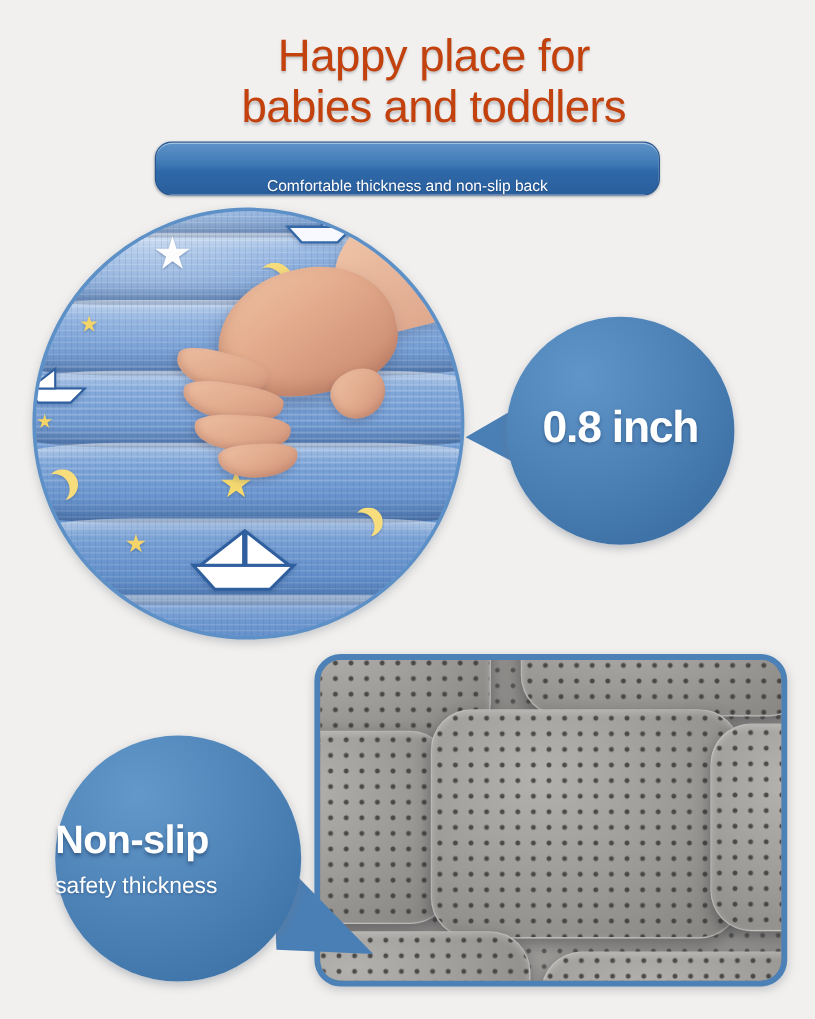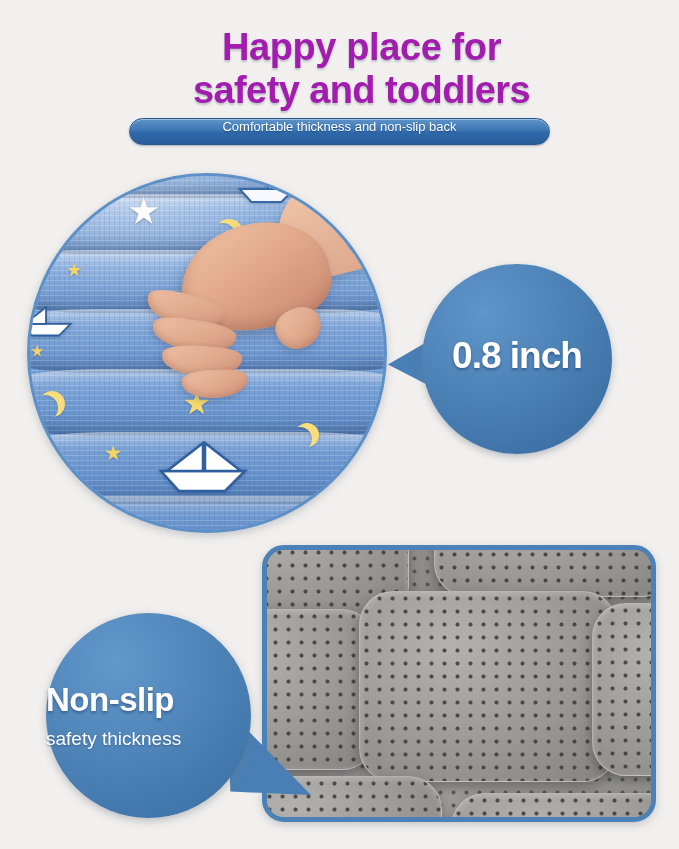--- a/index.html
+++ b/index.html
@@ -9,34 +9,34 @@
     font-family:"Liberation Sans", sans-serif;
     position:relative;
     overflow:hidden;
   }
   .stage { position:absolute; inset:0; }
 
   
   .headline {
     position:absolute; left:0; top:26px; width:679px;
     text-align:center;
-    font-size:38px; font-weight:bold; line-height:1.13;
-    color:#a21caf; letter-spacing:-0.4px;
+    font-size:38px; font-weight:normal; line-height:1.13;
+    color:#c2410c; letter-spacing:-0.4px;
     text-shadow:0 2px 2px rgba(120,130,145,.42);
     padding-left:44px;
   }
   .headline .l2 { display:block; letter-spacing:-0.6px; }
 
   .subbanner {
     position:absolute; left:129px; top:118px;
-    width:421px; height:27px; border-radius:14px;
+    width:421px; height:45px; border-radius:14px;
     background:linear-gradient(#5d93c8 0%, #3f79b5 42%, #2e68a8 55%, #2a5e9c 100%);
     border:1px solid #28578f;
     box-shadow:0 1px 2px rgba(90,100,115,.45), inset 0 1px 0 rgba(255,255,255,.42);
-    display:flex; align-items:flex-start; justify-content:center;
+    display:flex; align-items:flex-end; justify-content:center;
   }
   .subbanner span {
     color:#ffffff; font-size:13px; font-weight:400;
     text-shadow:0 1px 1px rgba(20,50,90,.6);
   }
 
   
   .photo-circle {
     position:absolute; left:27px; top:173px; width:360px; height:360px;
     border-radius:50%; overflow:hidden;
@@ -188,21 +188,21 @@
     text-shadow:0 1px 2px rgba(25,55,95,.45);
   }
 </style>
 </head>
 <body>
 
 <div class="stage">
 
   <div class="headline">
     <span>Happy place for</span>
-    <span class="l2">safety and toddlers</span>
+    <span class="l2">babies and toddlers</span>
   </div>
 
   <div class="subbanner">
     <span>Comfortable thickness and non-slip back</span>
   </div>
 
   <div class="photo-circle">
     <div class="mattress">
       <div class="channels">
         <div class="ch" style="top:-4%;height:15%"></div>

